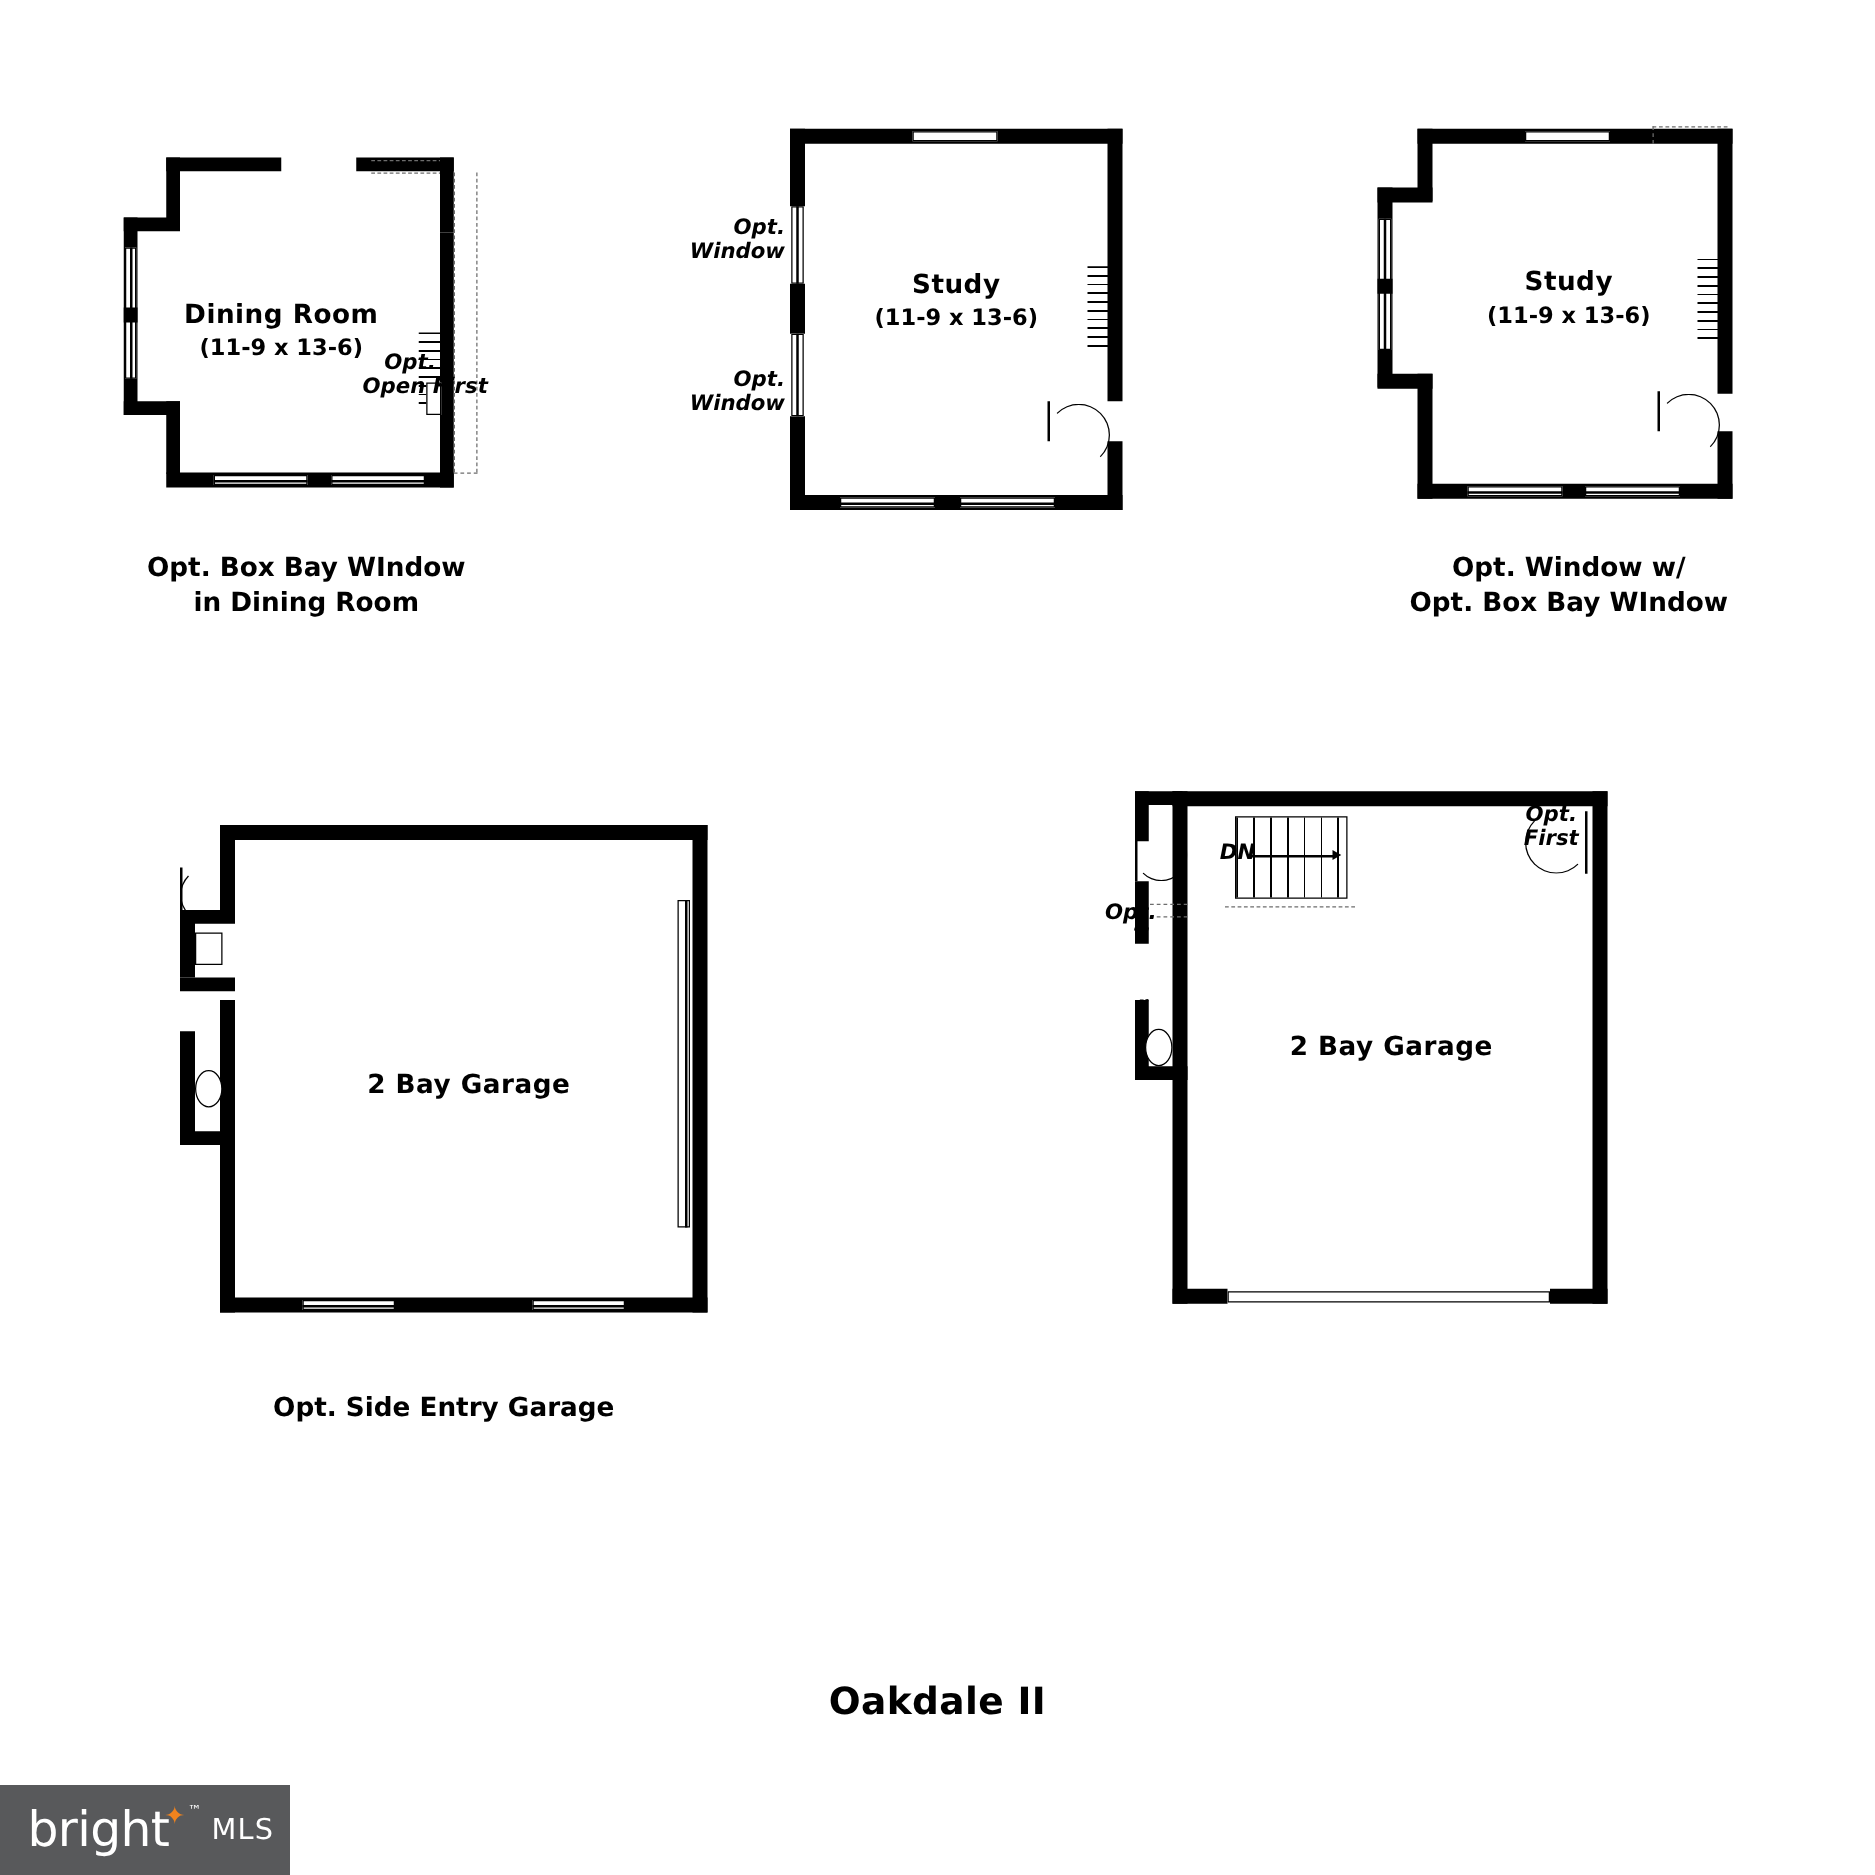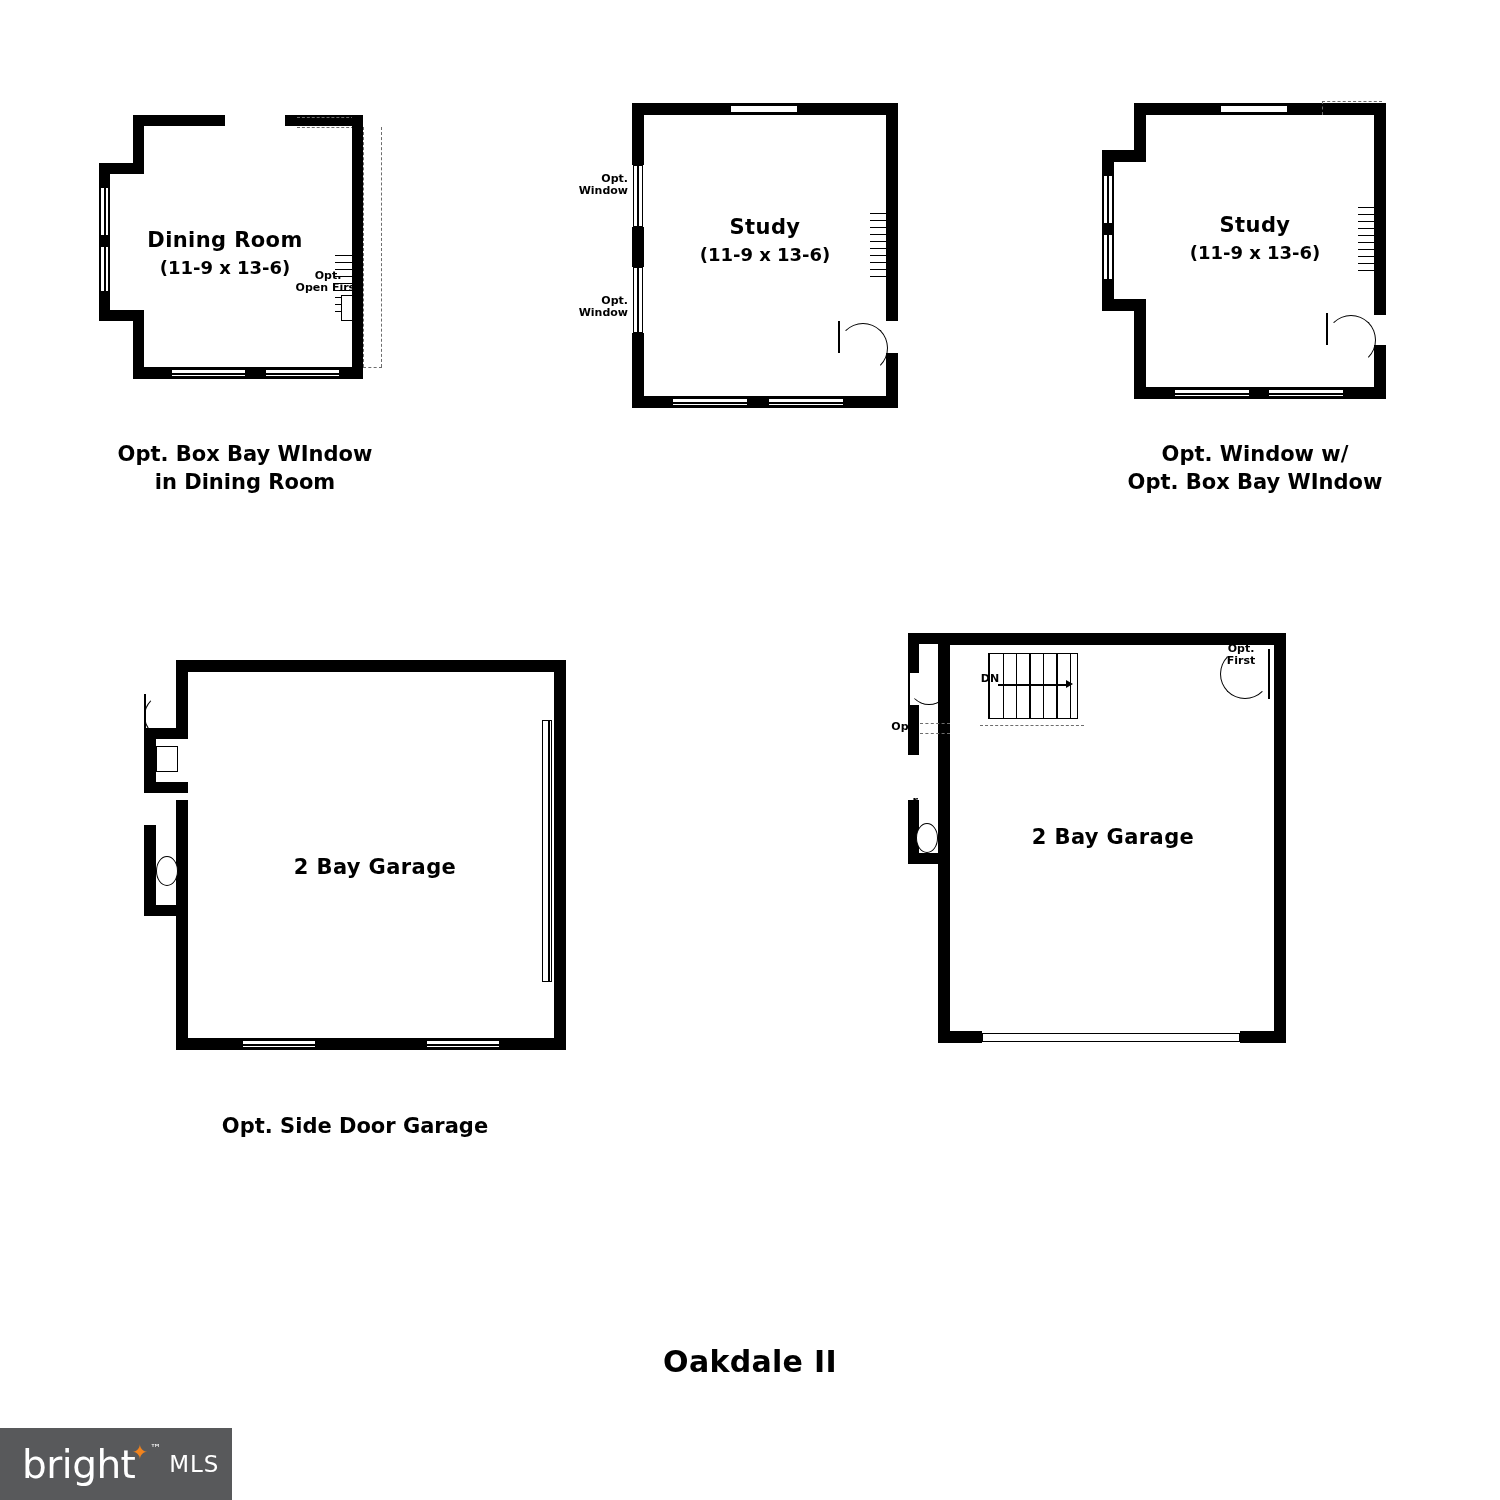--- a/index.html
+++ b/index.html
@@ -59,25 +59,26 @@
   }
   .room-dim {
     position: absolute;
     font-weight: bold;
     font-size: 18px;
     white-space: nowrap;
     text-align: center;
   }
   .tiny {
     position: absolute;
-    font-size: 11px;
+    font-size: 17px;
     font-weight: bold;
     line-height: 1.12;
     text-align: center;
     white-space: nowrap;
+    font-style: italic;
   }
   .tiny.left {
     text-align: right;
   }
   .caption {
     position: absolute;
     font-size: 21px;
     font-weight: bold;
     line-height: 1.35;
     text-align: center;
@@ -190,21 +191,21 @@
     font-size: 23px;
     letter-spacing: 1px;
     margin-left: 6px;
   }
 </style>
 </head>
 <body>
 
 <div class="sheet">
 
-  <div class="plan" style="left:85px; top:105px; width:320px; height:310px;">
+  <div class="plan" style="left:85px; top:116px; width:320px; height:310px;">
 
     <div class="wall" style="left:48px; top:10px; width:92px; height:11px;"></div>
 
     <div class="wall" style="left:200px; top:10px; width:78px; height:11px;"></div>
 
     <div class="dashed-h" style="left:212px; top:12px; width:62px;"></div>
     <div class="dashed-h" style="left:212px; top:22px; width:62px;"></div>
 
     <div class="wall" style="left:48px; top:10px; width:11px; height:58px;"></div>
     <div class="wall" style="left:14px; top:58px; width:45px; height:11px;"></div>
@@ -352,21 +353,21 @@
     <div class="wall" style="left:46px; top:388px; width:390px; height:12px;"></div>
     <div class="win" style="left:112px; top:390px; width:74px; height:8px;"></div>
     <div class="win-line" style="left:112px; top:394px; width:74px; height:1.5px;"></div>
     <div class="win" style="left:296px; top:390px; width:74px; height:8px;"></div>
     <div class="win-line" style="left:296px; top:394px; width:74px; height:1.5px;"></div>
 
     <div class="room-name" style="left:130px; top:205px; width:230px;">2 Bay Garage</div>
   </div>
 
   <div class="caption" style="left:140px; top:1112px; width:430px;">
-    <span>Opt. Side Door Garage</span>
+    <span>Opt. Side Entry Garage</span>
   </div>
 
   <div class="plan" style="left:880px; top:625px; width:420px; height:440px;">
 
     <div class="wall" style="left:28px; top:8px; width:38px; height:11px;"></div>
     <div class="wall" style="left:58px; top:8px; width:348px; height:12px;"></div>
 
     <div class="wall" style="left:28px; top:8px; width:11px; height:40px;"></div>
     <div class="wall" style="left:28px; top:80px; width:11px; height:50px;"></div>
     <div class="wall" style="left:28px; top:175px; width:11px; height:60px;"></div>

